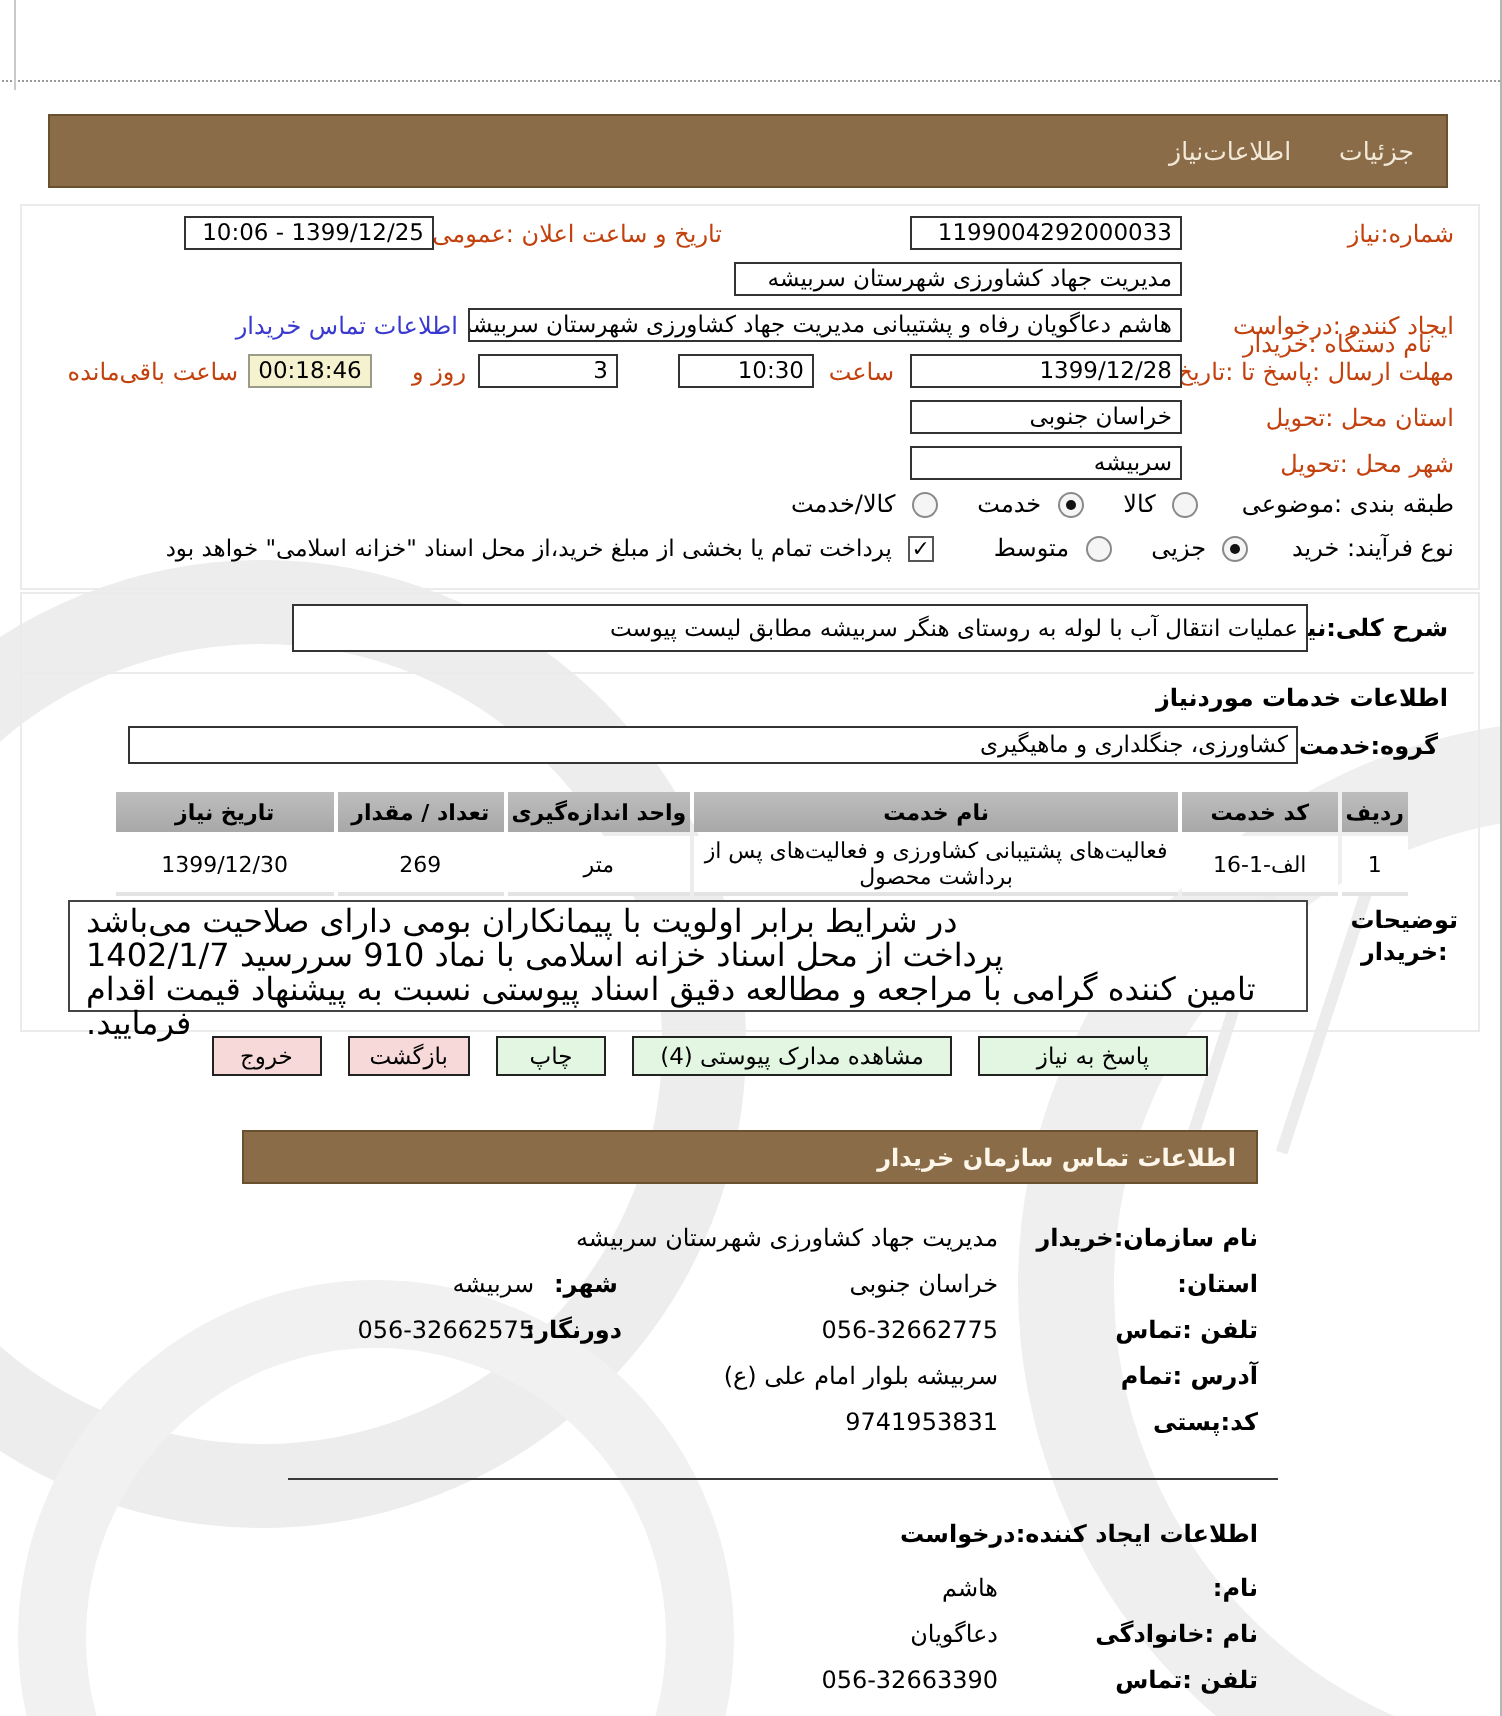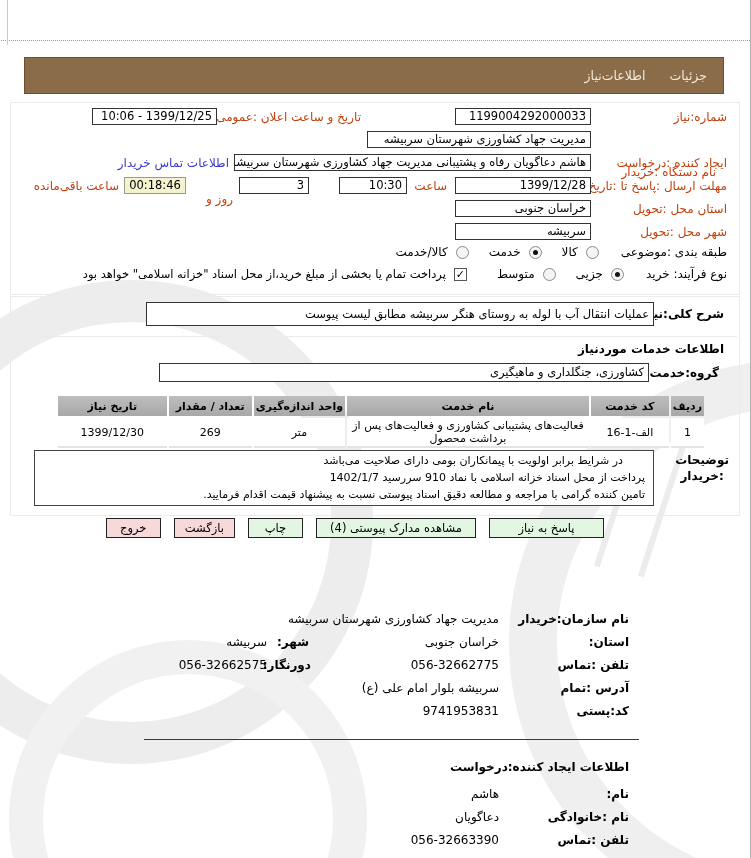--- a/index.html
+++ b/index.html
@@ -46,21 +46,21 @@
   .optrow .optlabel{margin-left:12px;}
   .secbox{position:absolute;border:1px solid #ebebeb;background:transparent;}
   
   .descbox{height:24px;line-height:22px;}
   .head-b{position:absolute;font-weight:bold;white-space:nowrap;}
   table.svc{position:absolute;right:44px;top:394px;width:650px;border-collapse:separate;border-spacing:2px;direction:rtl;}
   table.svc th{background:linear-gradient(#bdbdbd,#a8a8a8);font-size:11px;font-weight:bold;height:20px;padding:0 2px;white-space:nowrap;}
   table.svc td{background:#fff;font-size:11px;text-align:center;padding:1px 3px;border-bottom:2px solid #e3e3e3;}
   .notesbox{
     position:absolute;right:96px;top:450px;width:620px;height:56px;box-sizing:border-box;
-    border:1px solid #444;background:#fff;font-size:11px;line-height:17px;padding:1px 8px;text-align:right;
+    border:1px solid #444;background:#fff;font-size:16px;line-height:17px;padding:1px 8px;text-align:left;
   }
   .notes-indent{padding-right:22px;}
   .noteslbl{position:absolute;right:21px;top:452px;font-weight:bold;text-align:center;line-height:16px;}
   .btnrow{position:absolute;right:146px;top:518px;display:flex;direction:rtl;gap:13px;}
   .btn{height:20px;line-height:18px;box-sizing:border-box;border:1px solid #222;font-size:11.5px;
     padding:0 10px;text-align:center;white-space:nowrap;cursor:pointer;font-family:"DejaVu Sans",sans-serif;}
   .btn-green{background:#e2f6e2;}
   .btn-pink{background:#f8d9d9;}
   
   .cbar{
@@ -111,21 +111,21 @@
     <div class="ibox" style="right:159px;width:357px;">هاشم دعاگویان  رفاه و پشتیبانی مدیریت جهاد کشاورزی شهرستان سربیشه</div>
     <span class="link" style="right:521px;">اطلاعات تماس خریدار</span>
   </div>
 
   <div class="row z" style="top:177px;">
     <span class="lbl" style="right:23px;">مهلت ارسال :پاسخ تا :تاریخ</span>
     <div class="ibox ltr" style="right:159px;width:136px;padding-left:23px;">1399/12/28</div>
     <span class="lbl" style="right:303px;">ساعت</span>
     <div class="ibox ltr" style="right:343px;width:68px;">10:30</div>
     <div class="ibox ltr" style="right:441px;width:70px;">3</div>
-    <span class="lbl" style="right:517px;margin-top:13px;">روز و</span>
+    <span class="lbl" style="right:517px;">روز و</span>
     <div class="ibox ltr ylw" style="right:564px;width:62px;">00:18:46</div>
     <span class="lbl" style="right:631px;">ساعت باقی‌مانده</span>
   </div>
 
   <div class="row z" style="top:200px;">
     <span class="lbl" style="right:23px;margin-left:10px;">استان محل :تحویل</span>
     <div class="ibox" style="right:159px;width:136px;">خراسان جنوبی</div>
   </div>
 
   <div class="row z" style="top:223px;">
@@ -158,21 +158,21 @@
   </div>
 
   <div class="secbox z" style="left:11px;top:296px;width:728px;height:218px;"></div>
   <div class="abs z" style="left:12px;top:336px;width:726px;border-top:1px solid #ebebeb;"></div>
 
   <span class="head-b z" style="right:26px;top:307px;">شرح کلی:نیاز</span>
   <div class="ibox descbox z" style="right:96px;top:302px;width:508px;">عملیات انتقال آب با لوله به روستای هنگر سربیشه مطابق لیست پیوست</div>
 
   <span class="head-b z" style="right:26px;top:342px;">اطلاعات خدمات موردنیاز</span>
   <span class="head-b z" style="right:31px;top:366px;">گروه:خدمت</span>
-  <div class="ibox z" style="right:101px;top:363px;width:490px;height:19px;line-height:17px;">کشاورزی، جنگلداری و ماهیگیری</div>
+  <div class="ibox z" style="right:101px;top:363px;width:585px;height:19px;line-height:17px;">کشاورزی، جنگلداری و ماهیگیری</div>
 
   <table class="svc z">
     <colgroup>
       <col style="width:30px">
         <col style="width:80px">
         <col style="width:258px">
       <col style="width:86px">
         <col style="width:84px">
         <col style="width:112px">
     </colgroup>
@@ -209,20 +209,23 @@
   </div>
 
   <div class="btnrow z">
     <button class="btn btn-green" style="min-width:115px;">پاسخ به نیاز</button>
     <button class="btn btn-green" style="min-width:160px;">مشاهده مدارک پیوستی (4)</button>
     <button class="btn btn-green" style="min-width:55px;">چاپ</button>
     <button class="btn btn-pink" style="min-width:55px;">بازگشت</button>
     <button class="btn btn-pink" style="min-width:55px;">خروج</button>
   </div>
 
+  <div class="cbar z">
+    <span>اطلاعات تماس سازمان خریدار</span>
+  </div>
 
   <div class="crow z" style="top:612px;">
     <span class="clbl" style="right:121px;">نام سازمان:خریدار</span>
     <span class="cval" style="right:251px;">مدیریت جهاد کشاورزی شهرستان سربیشه</span>
   </div>
   <div class="crow z" style="top:635px;">
     <span class="clbl" style="right:121px;">استان:</span>
     <span class="cval" style="right:251px;">خراسان جنوبی</span>
     <span class="clbl" style="right:441px;">شهر:</span>
     <span class="cval" style="right:483px;">سربیشه</span>

